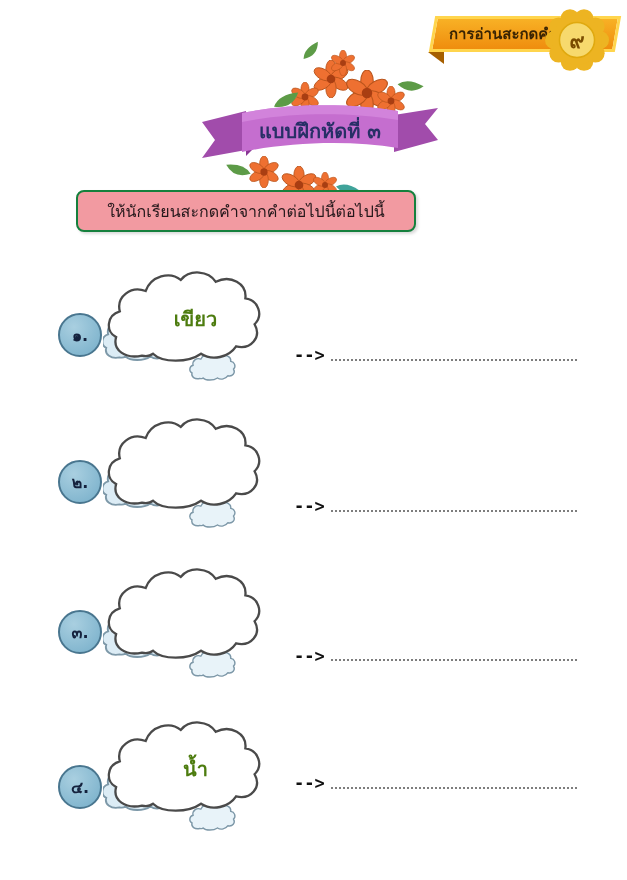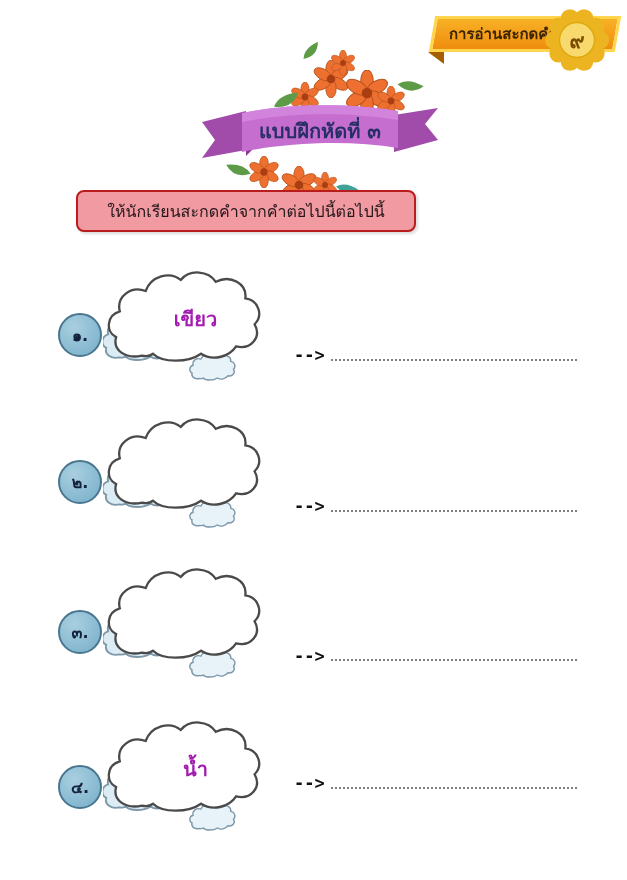--- a/index.html
+++ b/index.html
@@ -30,37 +30,37 @@
   .ribbon-svg { position:absolute; left:200px; top:98px; width:240px; height:70px; z-index:1; }
   .banner-title {
     position:absolute; left:238px; top:114px; width:164px; height:34px; z-index:3;
     display:flex; align-items:center; justify-content:center;
     font-size:20px; font-weight:bold; color:#272f66;
     white-space:nowrap;
   }
   
   .instruction-box {
     position:absolute; left:76px; top:190px; width:340px; height:42px;
-    background:#f29aa1; border:2px solid #b91c1c; border-radius:8px;
+    background:#f29aa1; border:2px solid #15803d; border-radius:8px;
     display:flex; align-items:center; justify-content:center; z-index:2;
     box-shadow:2px 2px 3px rgba(0,0,0,0.15);
   }
   .instruction-box span { font-size:16px; color:#23171a; white-space:nowrap; }
   
   .word-row { position:absolute; left:0; width:627px; height:150px; }
   .num-circle {
     position:absolute; left:58px; top:48px; width:44px; height:44px; border-radius:50%;
     background:radial-gradient(circle at 35% 30%, #a9cfe0, #76aec9);
     border:2px solid #49768f; display:flex; align-items:center; justify-content:center;
     color:#14213d; font-weight:bold; font-size:16px;
   }
   .cloud-wrap { position:absolute; left:103px; top:2px; width:185px; height:120px; }
   .cloud-word {
     position:absolute; left:103px; top:38px; width:185px; text-align:center;
-    font-size:20px; font-weight:bold; color:#a21caf; z-index:2;
+    font-size:20px; font-weight:bold; color:#4d7c0f; z-index:2;
   }
   .arrow {
     position:absolute; left:294px; font-weight:bold; font-size:17px; color:#111;
     letter-spacing:0px; font-family:"DejaVu Sans Mono","Liberation Mono",monospace;
   }
   .answer-line {
     position:absolute; left:331px; width:246px; height:4px;
     border-bottom:2px dotted #7d7d7d;
   }
   .hidden-defs { position:absolute; width:0; height:0; overflow:hidden; }

